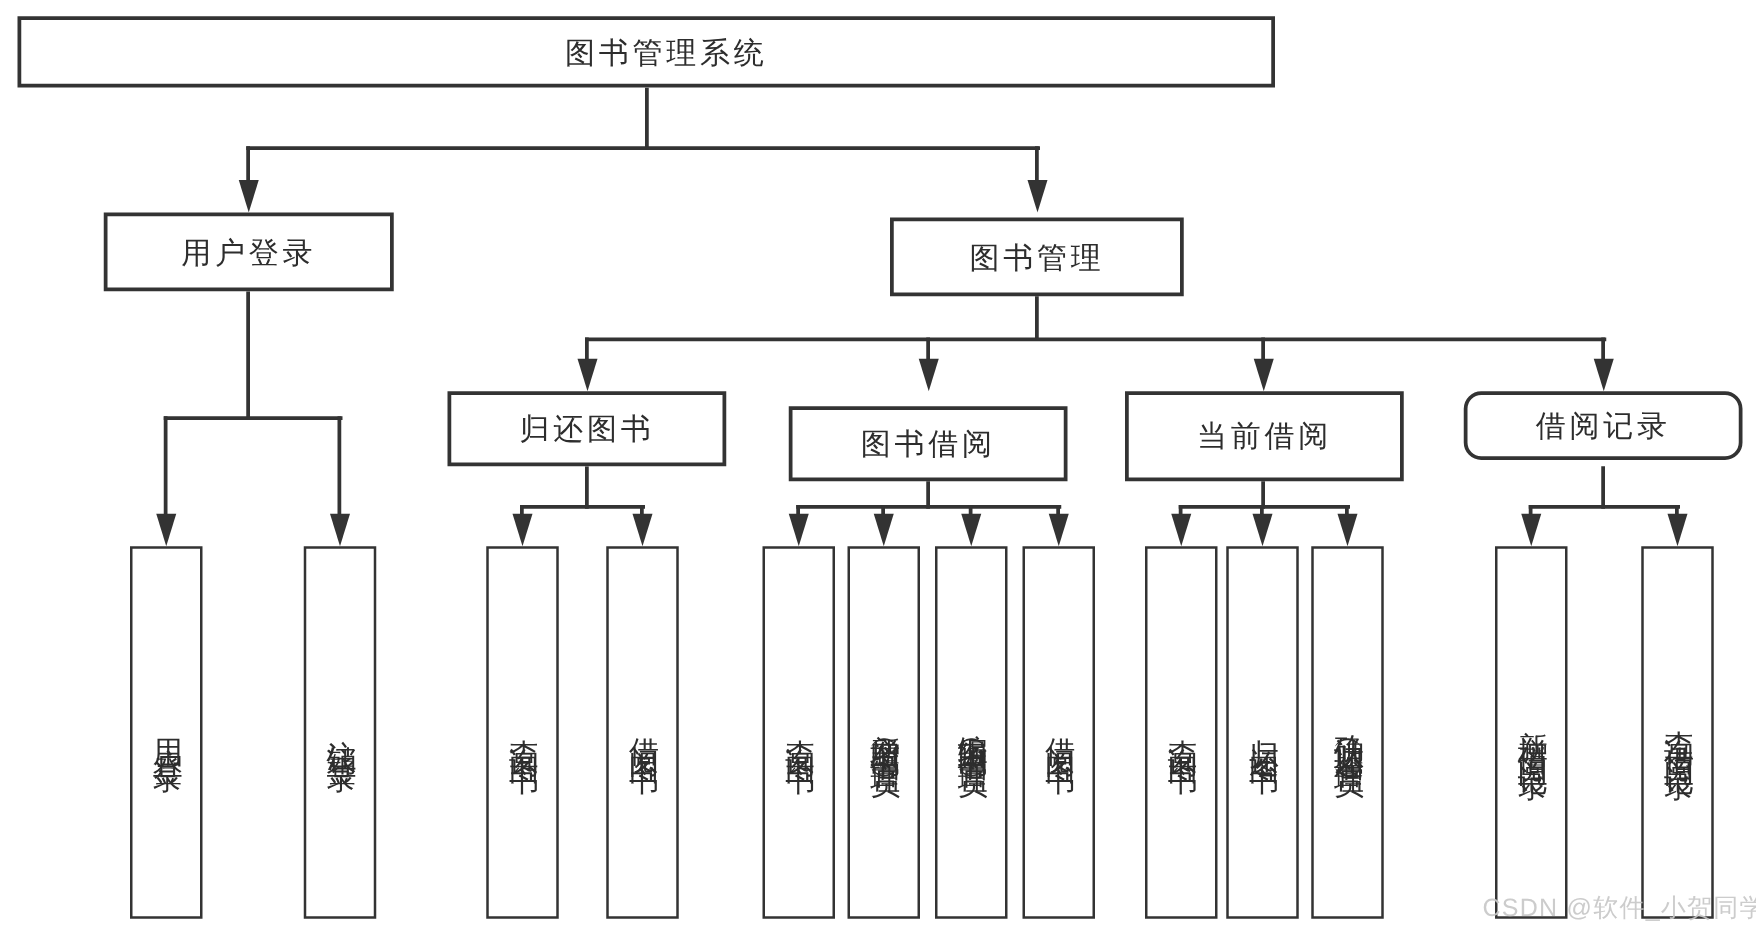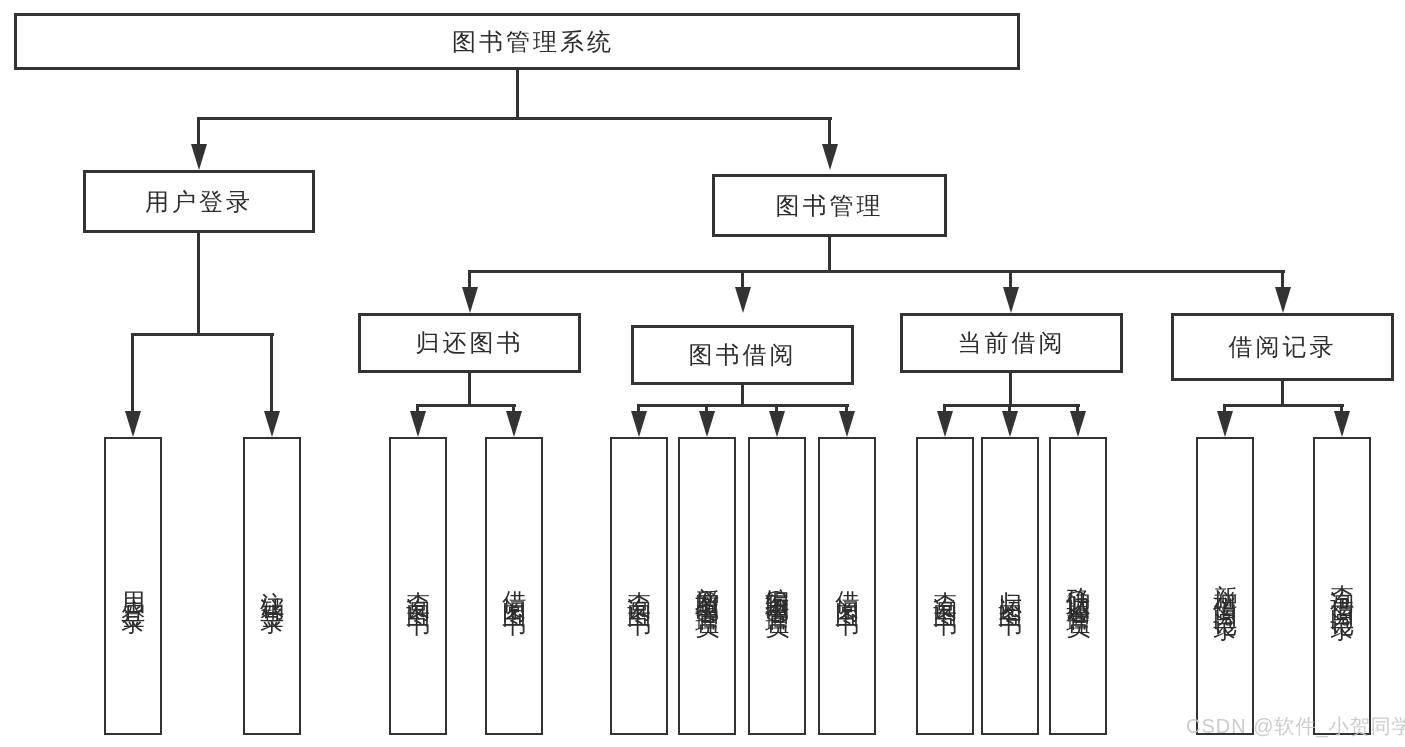--- a/index.html
+++ b/index.html
@@ -60,22 +60,22 @@
   <div class="vline" style="left:741px;top:270px;height:18px;"></div>
   <div class="vline" style="left:1009px;top:270px;height:18px;"></div>
   <div class="vline" style="left:1281px;top:270px;height:18px;"></div>
   <div class="arrow" style="left:462px;top:287px;"></div>
   <div class="arrow" style="left:735px;top:287px;"></div>
   <div class="arrow" style="left:1003px;top:287px;"></div>
   <div class="arrow" style="left:1275px;top:287px;"></div>
 
   <div class="box" style="left:358px;top:313px;width:223px;height:60px;">归还图书</div>
   <div class="box" style="left:631px;top:325px;width:223px;height:60px;">图书借阅</div>
-  <div class="box" style="left:900px;top:313px;width:223px;height:60px;">当前借阅</div>
-  <div class="box" style="left:1171px;top:313px;width:223px;height:68px;">借阅记录</div>
+  <div class="box" style="left:900px;top:313px;width:223px;height:72px;">当前借阅</div>
+  <div class="box" style="left:1171px;top:313px;width:223px;height:55px;border-radius:14px;">借阅记录</div>
 
   <div class="vline" style="left:468px;top:373px;height:34px;"></div>
   <div class="hline" style="left:416px;top:404px;width:100px;"></div>
   <div class="vline" style="left:416px;top:404px;height:9px;"></div>
   <div class="vline" style="left:512px;top:404px;height:9px;"></div>
   <div class="arrow" style="left:410px;top:411px;"></div>
   <div class="arrow" style="left:506px;top:411px;"></div>
 
   <div class="vline" style="left:741px;top:373px;height:34px;"></div>
   <div class="hline" style="left:637px;top:404px;width:212px;"></div>

